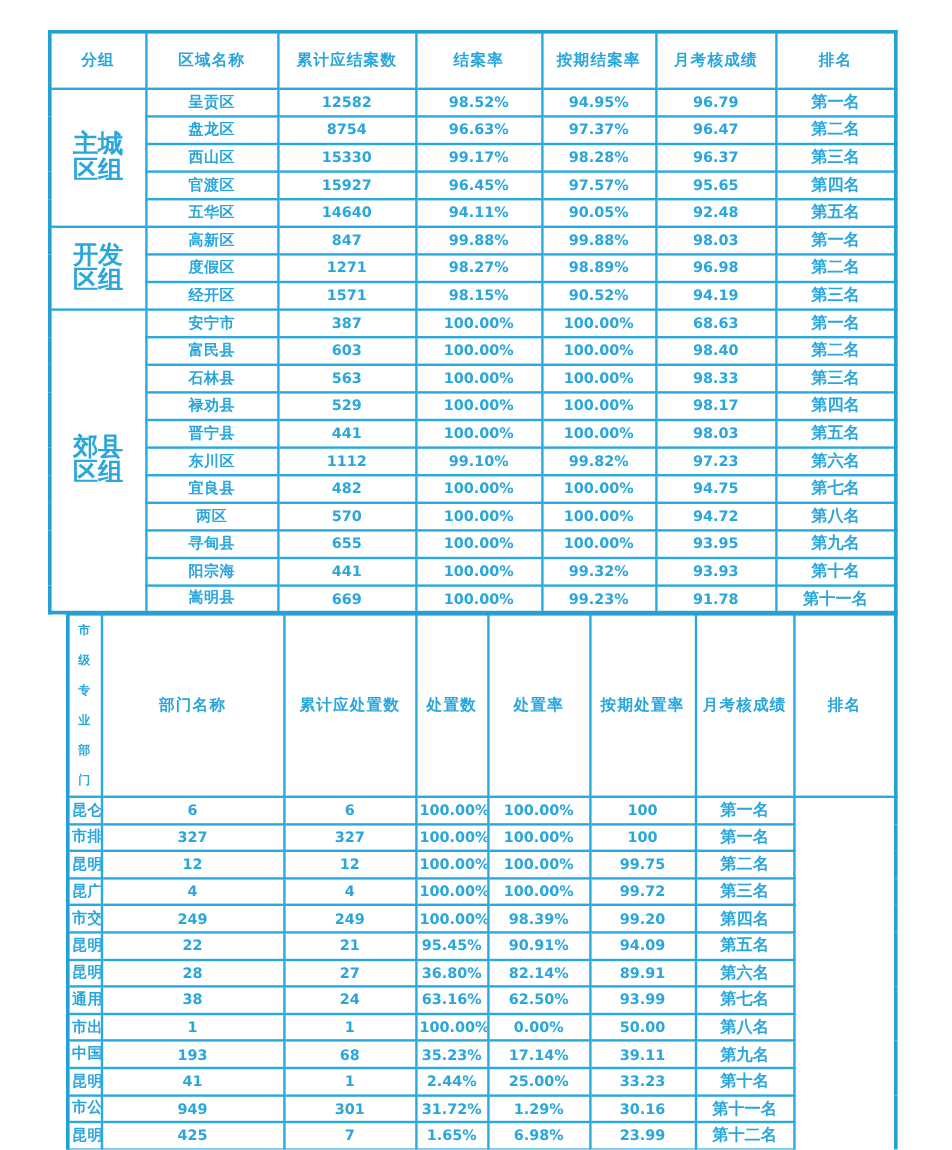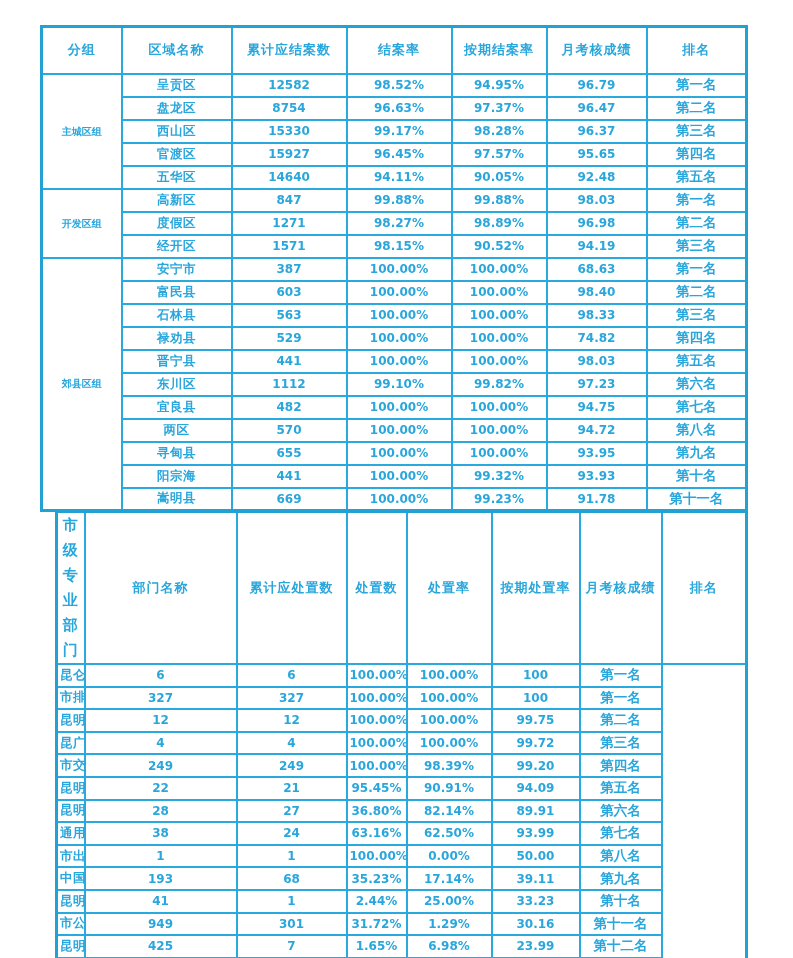--- a/index.html
+++ b/index.html
@@ -31,35 +31,35 @@
     white-space: nowrap;
   }
   thead tr { height: 47px; }
   #district-table tbody tr   { height: 23px; }
   #department-table tbody tr { height: 22.6px; }
 
   th { font-size: 13px; letter-spacing: 1px; }
   td { font-size: 12px; }
   td.name-cell { font-size: 12.5px; letter-spacing: 0.5px; font-family: Liberation Serif, serif; }
   td.rank-cell { font-size: 13.5px; }
-  td.group-cell { font-size: 10px; padding: 0; }
+  td.group-cell { font-size: 21px; padding: 0; }
   .group-wrap {
     display: inline-block;
     width: 52px;
     line-height: 21px;
     white-space: normal;
     word-break: break-all;
   }
   .vlabel {
     display: inline-block;
     width: 16px;
     line-height: 25px;
     white-space: normal;
     word-break: break-all;
-    font-size: 15px;
+    font-size: 10px;
   }
 </style>
 </head>
 <body>
 
 <div class="canvas">
 
   <table id="district-table">
     <colgroup>
       <col style="width:80px">
@@ -171,21 +171,21 @@
           <td>100.00%</td>
           <td>100.00%</td>
           <td>98.33</td>
           <td class="rank-cell">第三名</td>
         </tr>
         <tr>
           <td class="name-cell">禄劝县</td>
           <td>529</td>
           <td>100.00%</td>
           <td>100.00%</td>
-          <td>74.82</td>
+          <td>98.17</td>
           <td class="rank-cell">第四名</td>
         </tr>
         <tr>
           <td class="name-cell">晋宁县</td>
           <td>441</td>
           <td>100.00%</td>
           <td>100.00%</td>
           <td>98.03</td>
           <td class="rank-cell">第五名</td>
         </tr>

